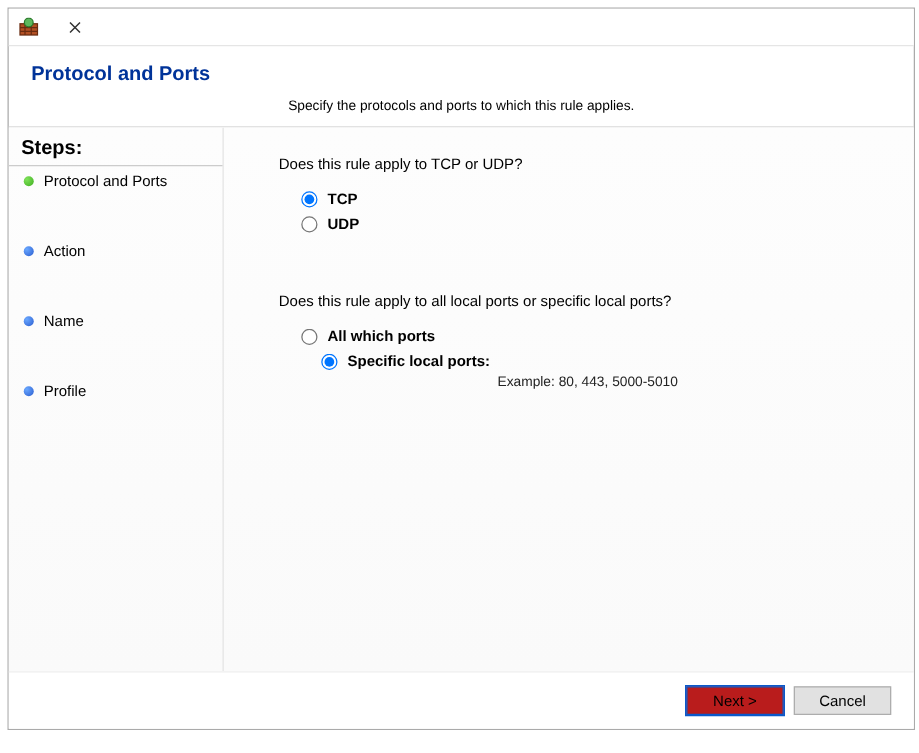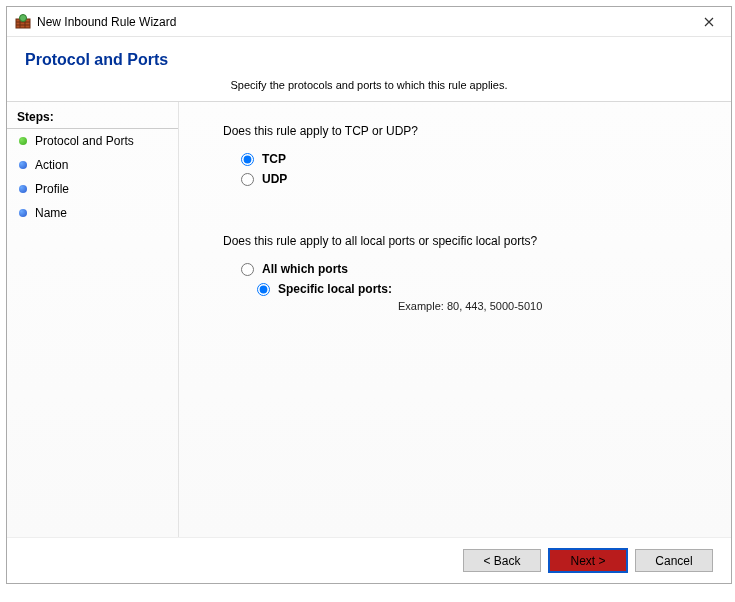--- a/index.html
+++ b/index.html
@@ -65,40 +65,40 @@
       background: linear-gradient(#fdfdfd, #fafafa);
     }
 
     
     .sidebar {
       width: 172px;
       border-right: 1px solid #e3e3e3;
       padding-top: 6px;
     }
     .steps-label {
-      font-size: 12px;
+      font-size: 16px;
       font-weight: bold;
       padding: 2px 10px 4px 10px;
       border-bottom: 1px solid #ccc;
     }
     .step {
       display: flex;
       align-items: center;
       padding: 5px 6px 5px 12px;
       font-size: 12px;
       gap: 8px;
     }
     .bullet {
       width: 8px; height: 8px; border-radius: 50%;
     }
     .bullet.green { background: radial-gradient(circle at 30% 30%, #7fe25a, #3fae1f); }
     .bullet.blue { background: radial-gradient(circle at 30% 30%, #6aa8ff, #2a5dd0); }
     .step.done { color: #0a58ca; }
     .step.current { color: #000; }
-    .step.pending { color: #000; }
+    .step.pending { color: #000; margin-top: 32px; }
 
     
     .content {
       flex: 1;
       padding: 22px 26px 10px 44px;
       position: relative;
       font-size: 12px;
     }
     .content .question { margin-bottom: 14px; display: block; }
     .radio-row {
@@ -164,21 +164,20 @@
     <span class="icon">
       <svg width="16" height="16" viewBox="0 0 16 16">
         <rect x="1" y="5" width="14" height="9" fill="#b25024" stroke="#6a2c10"></rect>
         <line x1="1" y1="8" x2="15" y2="8" stroke="#6a2c10"></line>
         <line x1="1" y1="11" x2="15" y2="11" stroke="#6a2c10"></line>
         <line x1="5" y1="5" x2="5" y2="14" stroke="#6a2c10"></line>
         <line x1="10" y1="5" x2="10" y2="14" stroke="#6a2c10"></line>
         <circle cx="8" cy="4" r="3.5" fill="#5db85d" stroke="#2a7a2a"></circle>
       </svg>
     </span>
-    <div class="title">New Inbound Rule Wizard</div>
     <div class="close">
       <svg width="10" height="10" viewBox="0 0 10 10">
           <path d="M1 1 L9 9 M9 1 L1 9" stroke="#333" stroke-width="1.2"></path>
         </svg>
     </div>
   </div>
 
   <div class="header-area">
     <h1>Protocol and Ports</h1>
     <div class="subtitle">Specify the protocols and ports to which this rule applies.</div>
@@ -191,25 +190,25 @@
       <div class="step current">
         <span class="bullet green"></span>
         <span>Protocol and Ports</span>
       </div>
       <div class="step pending">
         <span class="bullet blue"></span>
         <span>Action</span>
       </div>
       <div class="step pending">
         <span class="bullet blue"></span>
-        <span>Profile</span>
+        <span>Name</span>
       </div>
       <div class="step pending">
         <span class="bullet blue"></span>
-        <span>Name</span>
+        <span>Profile</span>
       </div>
     </div>
 
     <div class="content">
       <span class="question">Does this rule apply to TCP or UDP?</span>
 
       <div class="radio-row bold">
         <input type="radio" name="proto" checked="" style="">
         <label>TCP</label>
       </div>
@@ -231,17 +230,16 @@
         <div style="display:flex;align-items:center;gap:8px;padding-left:16px;">
           <input type="radio" name="ports" checked="" style="">
           <label style="font-weight:bold;">Specific local ports:</label>
         </div>
       </div>
       <div class="example-row">Example: 80, 443, 5000-5010</div>
     </div>
   </div>
 
   <div class="footer">
-    <button class="btn">&lt; Back</button>
     <button class="btn focused">Next &gt;</button>
     <button class="btn">Cancel</button>
   </div>
 </div>
 
 </body></html>

